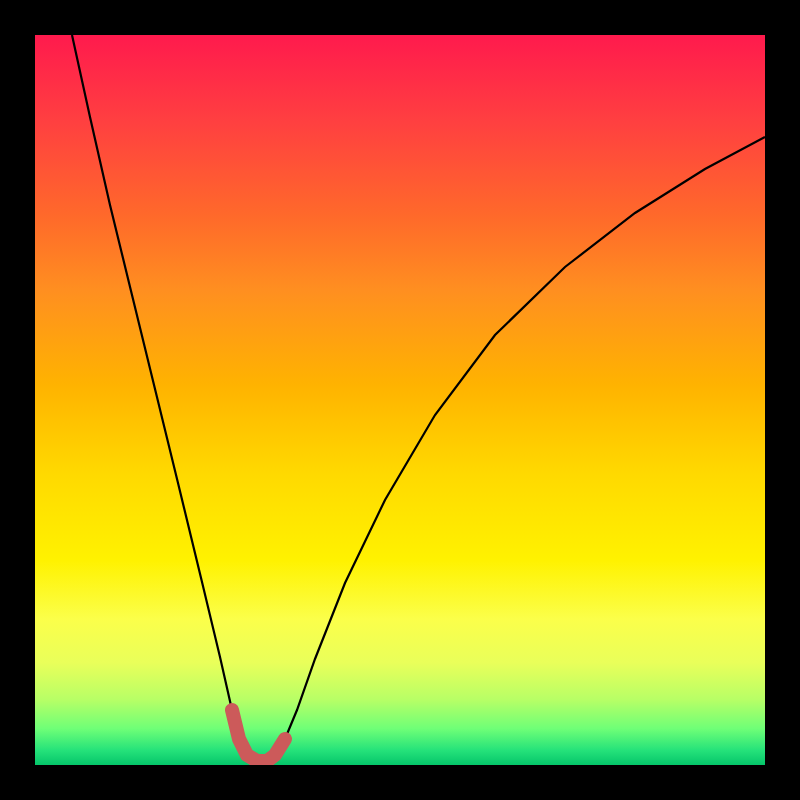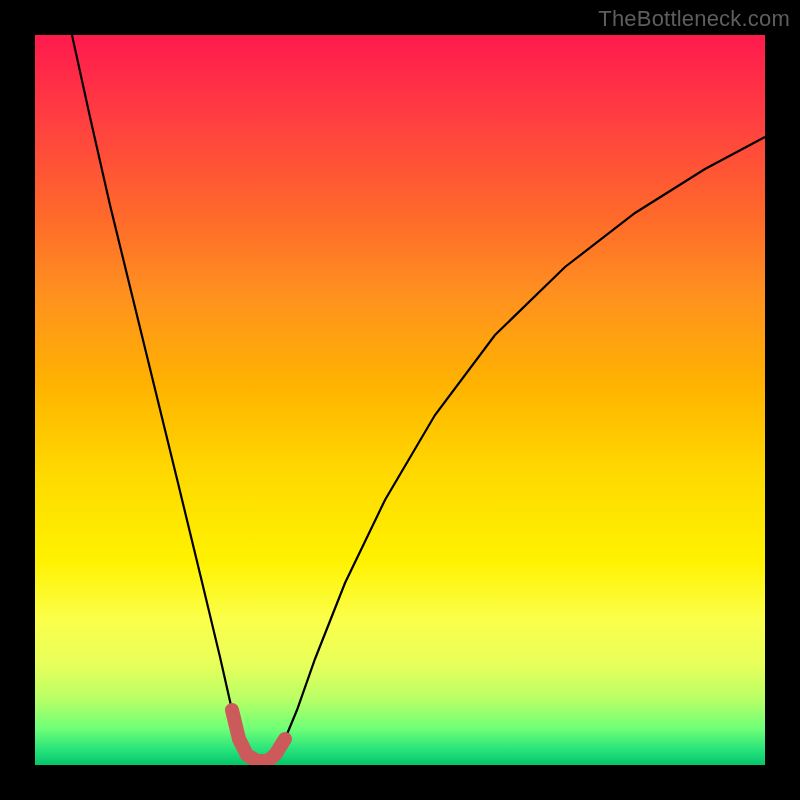--- a/index.html
+++ b/index.html
@@ -55,20 +55,19 @@
     font-family: Arial, Helvetica, sans-serif;
     font-size: 22px;
     color: #5e5e5e;
     letter-spacing: 0.2px;
   }
 </style>
 </head>
 <body>
 
 <div class="frame">
-  <div class="watermark">TheBottleneck.com</div>
   <div class="plot">
     <svg class="curve" viewBox="0 0 730 730" preserveAspectRatio="none">
       <path id="main-curve" fill="none" stroke="#000000" stroke-width="2.2" d="M37 0 L55 82 L75 170 L97 260 L120 354 L143 448 L167 547 L185 622 L197 675 L204 704 L212 720 L222 726 L232 726 L240 720 L250 704 L262 675 L280 624 L310 548 L350 465 L400 380 L460 300 L530 232 L600 178 L670 134 L730 102"></path>
       <path id="highlight-curve" fill="none" stroke="#cc5a5a" stroke-width="14" stroke-linecap="round" stroke-linejoin="round" d="M197 675 L204 704 L212 720 L222 726 L232 726 L240 720 L250 704"></path>
     </svg>
   </div>
 </div>
 
 </body></html>

